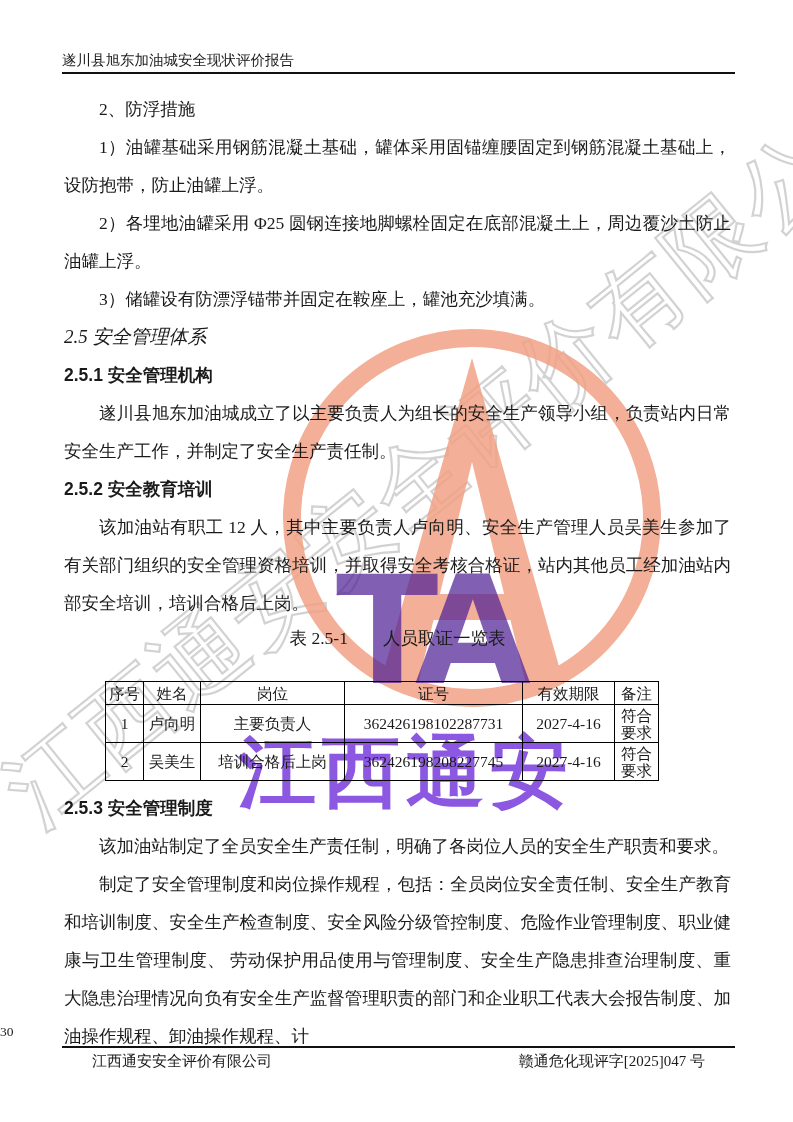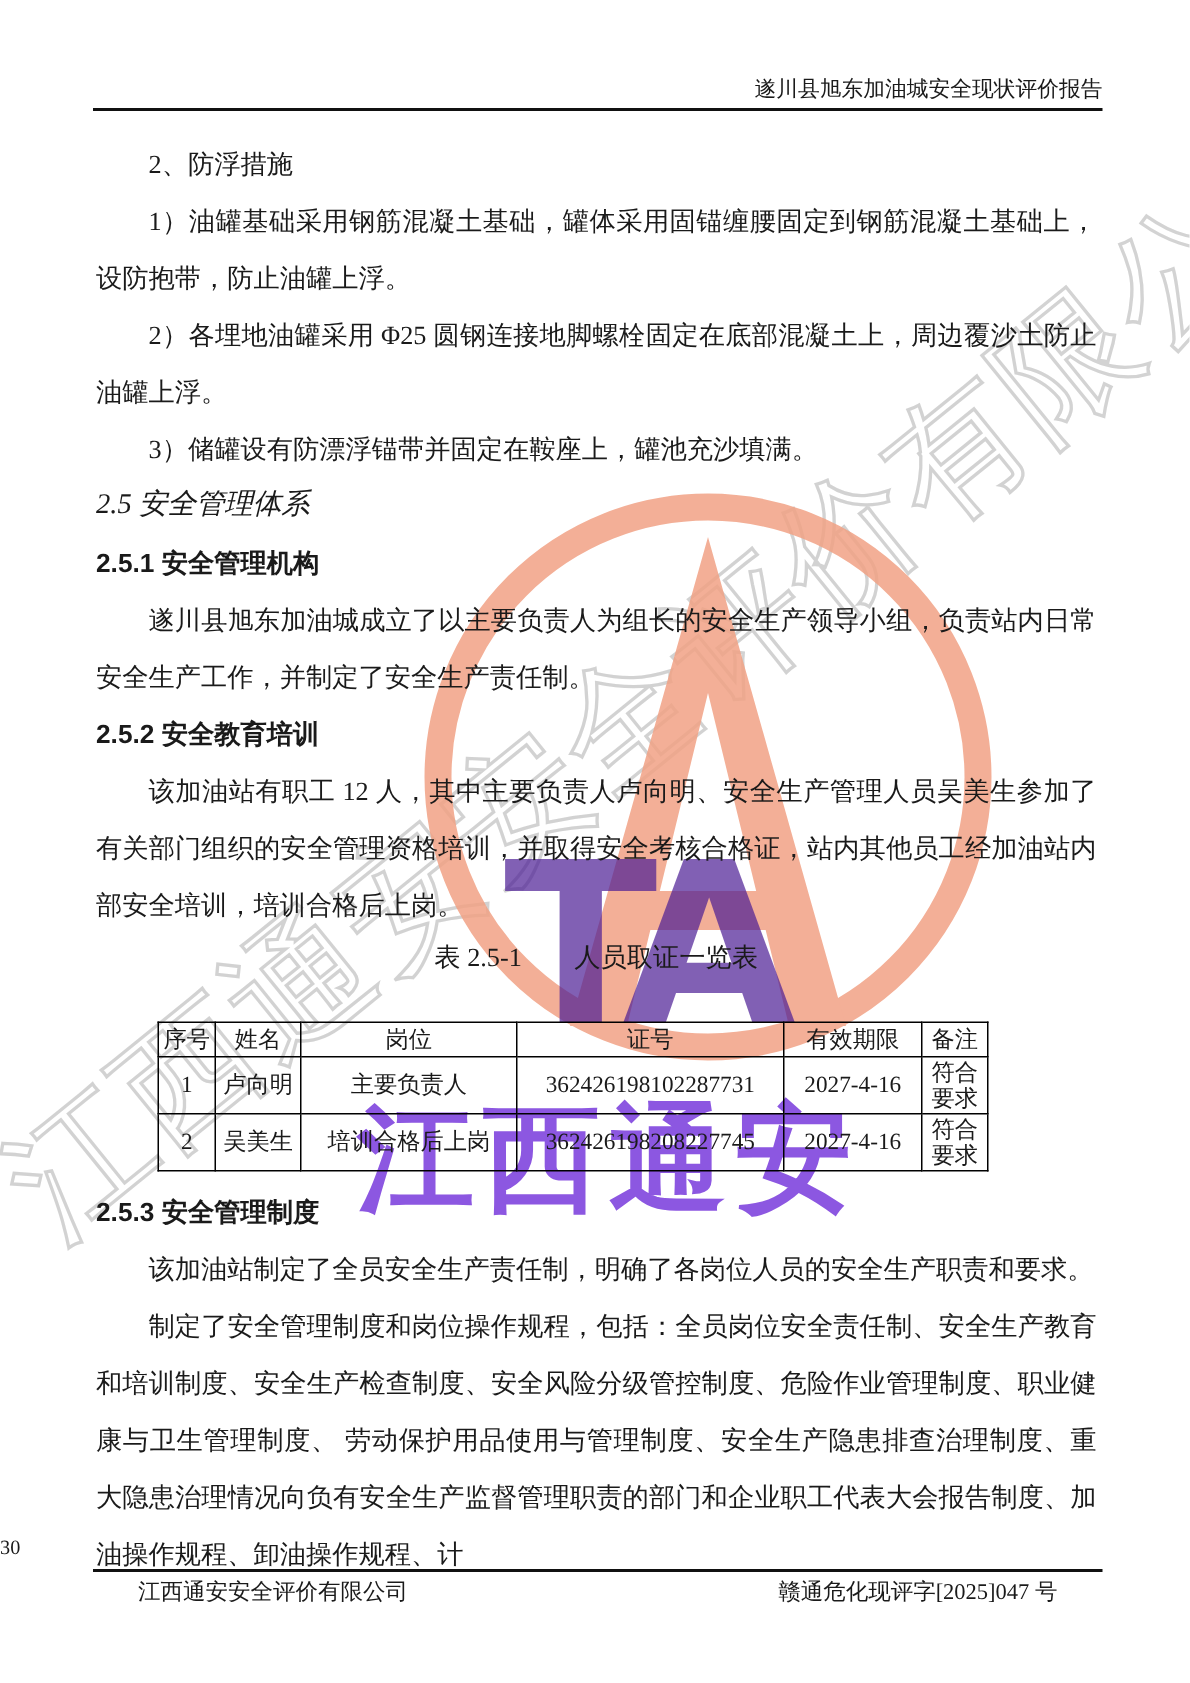--- a/index.html
+++ b/index.html
@@ -28,21 +28,21 @@
     font-size:92px;line-height:1;white-space:nowrap;
     transform:rotate(-39deg);transform-origin:0 50%;
     color:rgba(255,255,255,0.05);
     -webkit-text-stroke:2.2px #c8c8c8;
     letter-spacing:2px;opacity:0.8;
     font-family:"Liberation Sans",sans-serif;
   }
   
   .page-header{
     position:absolute;top:48px;left:62px;right:58px;z-index:1;
-    text-align:right;font-size:14.5px;line-height:24px;
+    text-align:left;font-size:14.5px;line-height:24px;
     border-bottom:2px solid #111;
   }
   .page-number{
     position:absolute;top:1024px;left:0;width:100%;z-index:1;
     text-align:left;font-size:13.5px;
   }
   .page-footer{
     position:absolute;top:1046px;left:62px;right:58px;z-index:1;
     border-top:2px solid #111;
     display:flex;justify-content:space-between;

